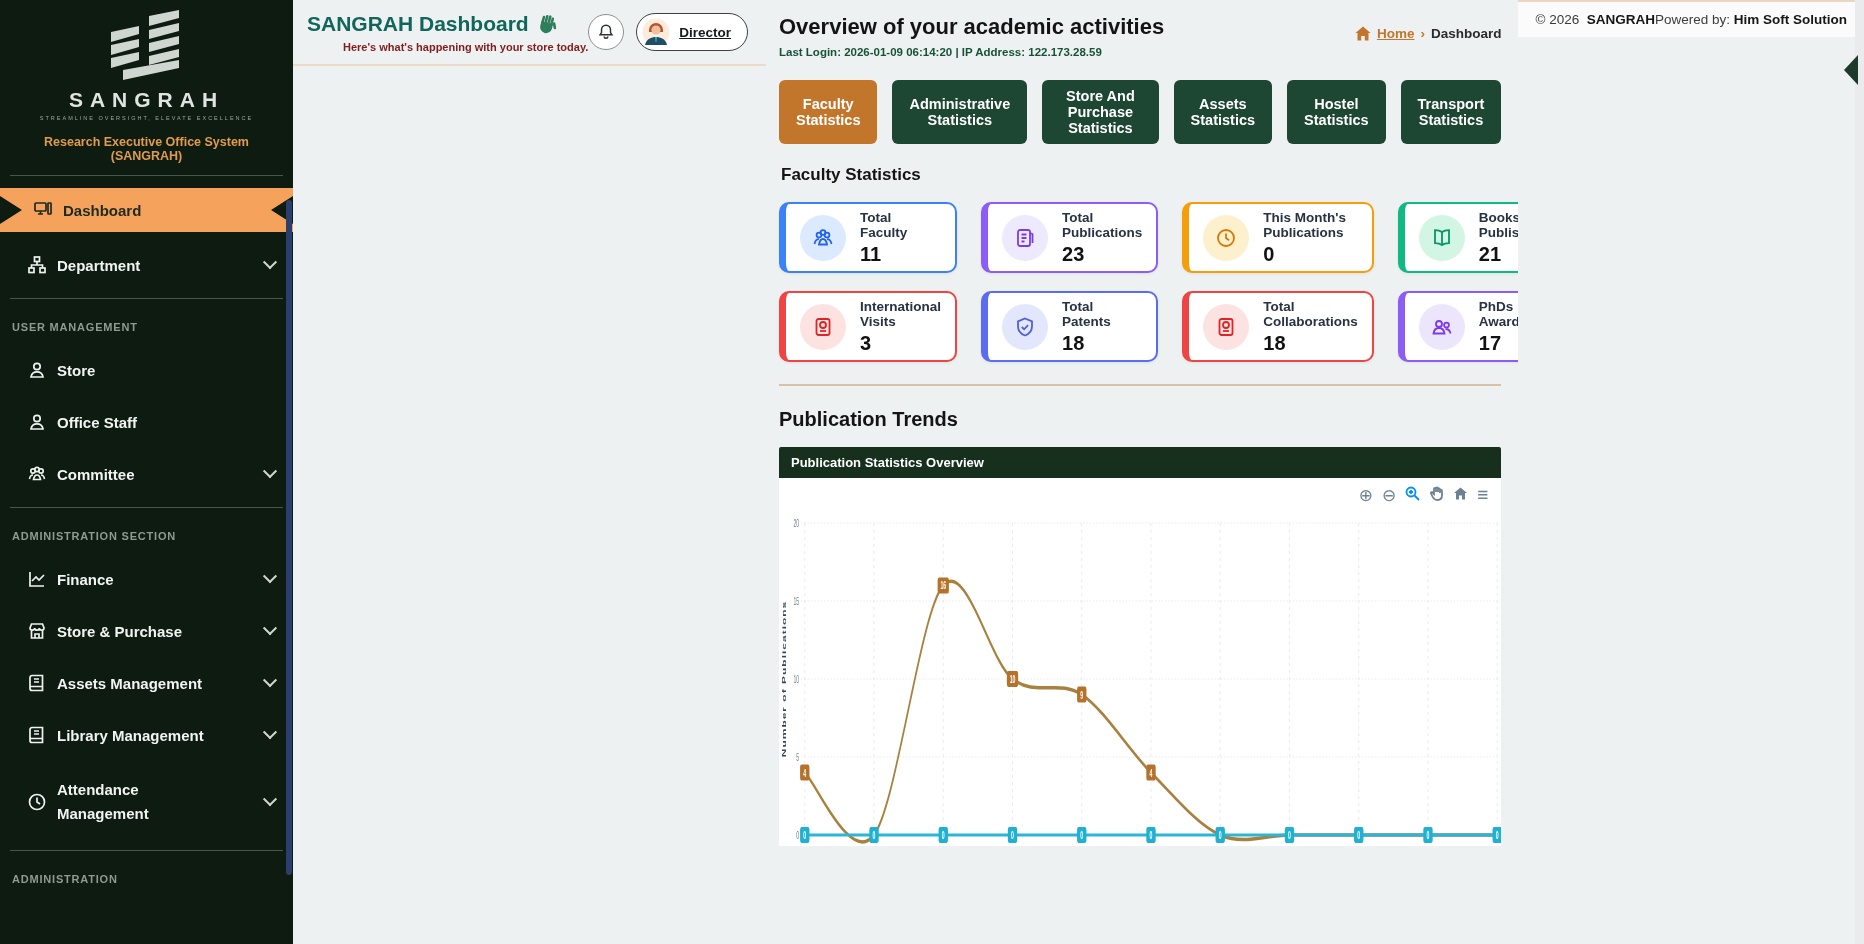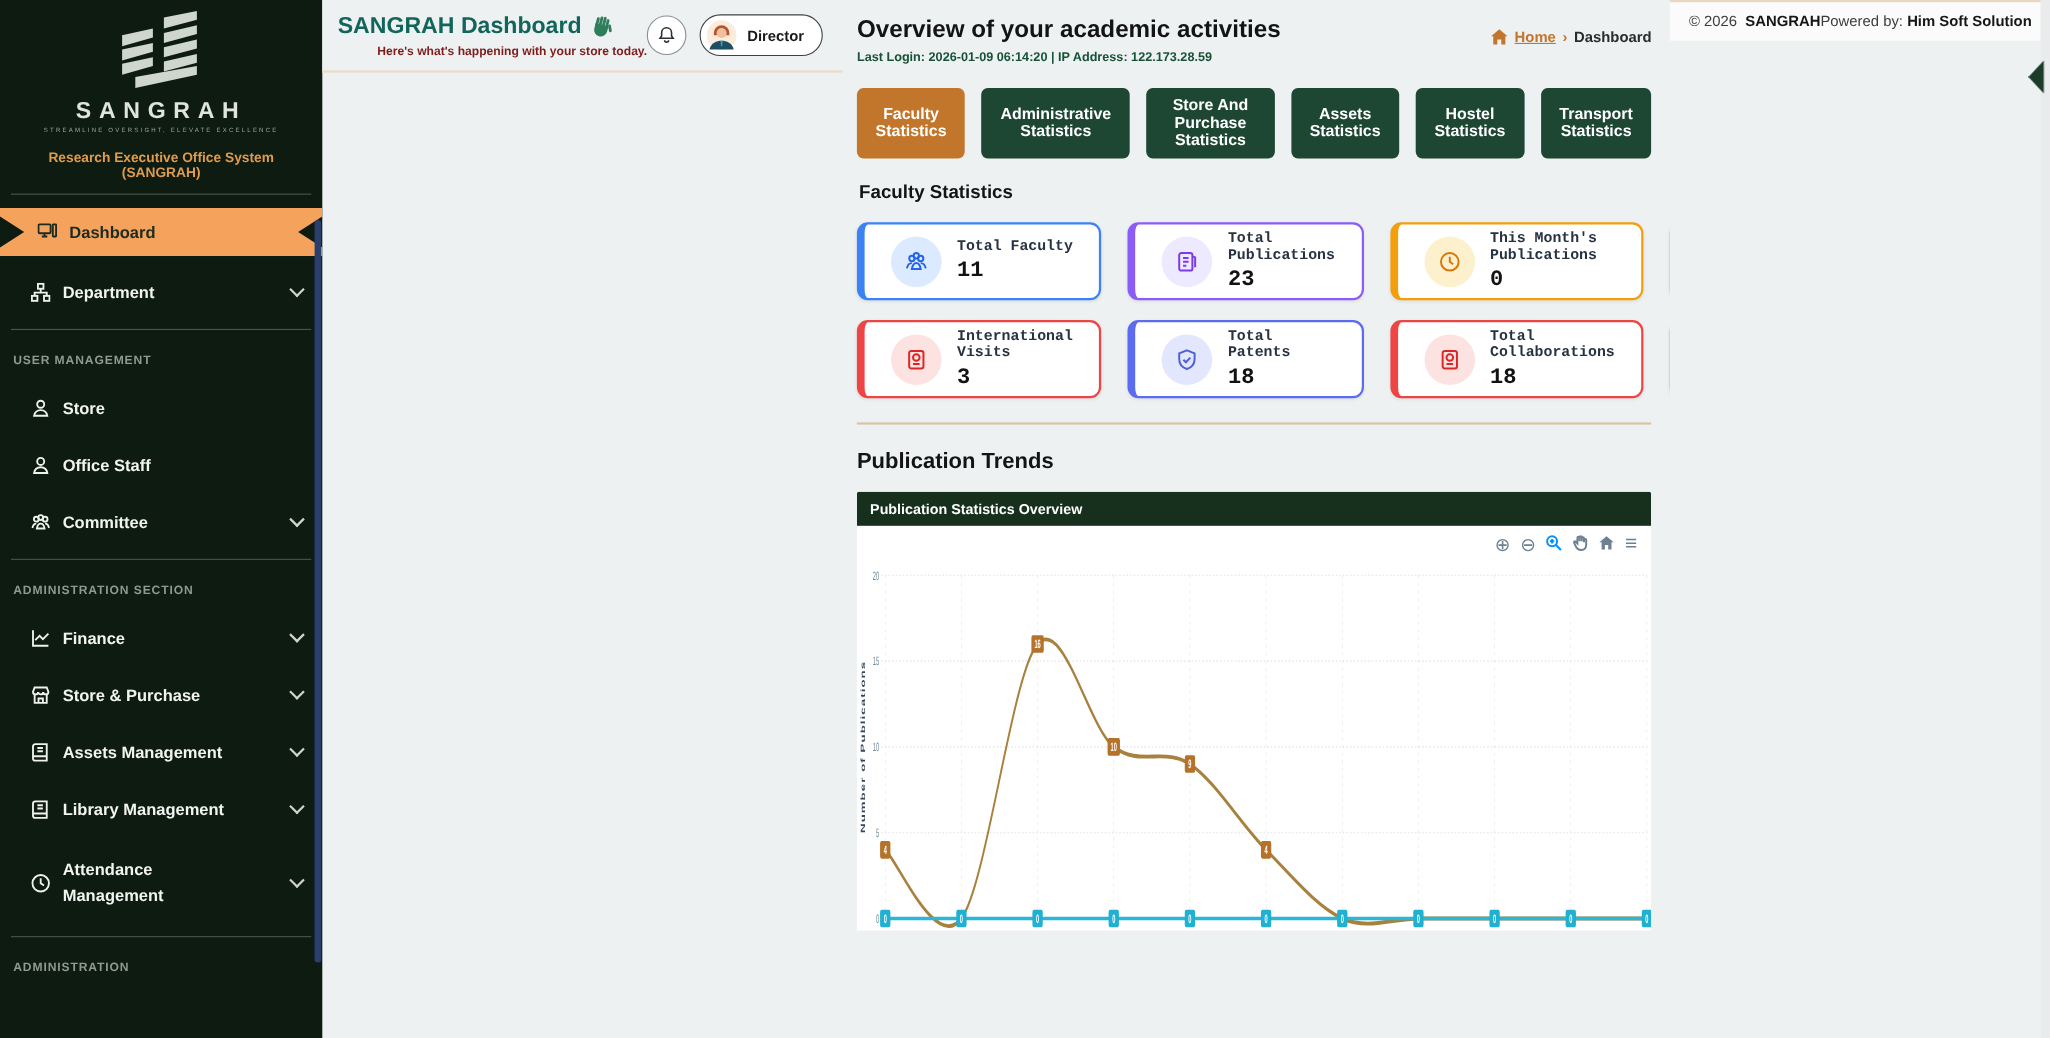--- a/index.html
+++ b/index.html
@@ -25,38 +25,38 @@
   .chev { width:10px; height:10px; border-right:2px solid #cfd5cf; border-bottom:2px solid #cfd5cf; transform:rotate(45deg) translate(-2px,-2px); }
   .two-line { width:150px; line-height:1.6; }
 
   
   .main { flex:1; display:flex; flex-direction:row; height:100%; position:relative; }
   .topbar { height:66px; background:#eef1f2; border-bottom:2px solid #ecd9c6; display:flex; align-items:center; padding:0 18px 0 14px; flex-shrink:0; }
   .topbar-title { color:#11655a; font-size:21px; font-weight:bold; display:flex; align-items:center; gap:8px; }
   .topbar-sub { color:#7f1d1d; font-size:11px; margin-top:5px; font-weight:600;padding-left:36px; }
   .topbar-right { margin-left:auto; display:flex; align-items:center; gap:12px; }
   .bell-btn { width:36px; height:36px; border-radius:50%; background:#fff; border:1px solid #8a8f93; display:flex; align-items:center; justify-content:center; cursor:pointer; }
-  .profile-btn { background:#fff; border:1.5px solid #3c4146; border-radius:20px; height:38px; padding:4px 16px 4px 5px; display:flex; align-items:center; gap:9px; cursor:pointer; font-size:13.5px; font-weight:bold; color:#17191b; }
+  .profile-btn { background:#fff; border:1.5px solid #3c4146; border-radius:20px; height:38px; padding:4px 16px 4px 5px; display:flex; align-items:center; gap:9px; cursor:pointer; font-size:13.5px; font-weight:bold; color:#17191b;text-decoration:underline; }
 
   .content { flex:1; padding:14px 17px 0 13px; overflow:hidden; }
   .content-top { display:flex; justify-content:space-between; align-items:flex-start; }
   .page-title { font-size:22px; font-weight:bold; color:#141414; }
   .login-line { font-size:11.5px; font-weight:bold; color:#175237; margin-top:6px; }
   .breadcrumb { display:flex; align-items:flex-end; gap:6px; font-size:13.5px; margin-top:12px; }
   .breadcrumb .home-link { color:#c2762b; font-weight:bold; text-decoration:underline; cursor:pointer; }
   .breadcrumb .sep { color:#c2762b; font-weight:bold; }
   .breadcrumb .current { color:#2b2b2b; font-weight:bold; }
 
   .tabs { display:flex; gap:15px; margin-top:22px; }
   .tab-btn { background:#1d4733; color:#fff; border:none; border-radius:6px; padding:8px 17px; font-size:14.5px; font-weight:600; font-family:inherit; cursor:pointer; }
   .tab-btn.active { background:#c2762b; }
 
   .stats-heading { font-size:17px; font-weight:bold; color:#141414; margin:21px 0 0 2px; }
   .cards-grid { display:grid; grid-template-columns:repeat(4,1fr); gap:18px 24px; margin-top:17px; }
-  .stat-card { background:#fff; border-radius:10px; border:2px solid; border-left-width:7px; padding:11px 24px; display:flex; align-items:center; gap:14px; height:71px; box-shadow:0 1px 3px rgba(0,0,0,.07); cursor:pointer;font-family:Liberation Mono, monospace; }
+  .stat-card { background:#fff; border-radius:10px; border:2px solid; border-left-width:7px; padding:11px 14px; display:flex; align-items:center; gap:14px; height:71px; box-shadow:0 1px 3px rgba(0,0,0,.07); cursor:pointer; }
   .icon-circle { width:46px; height:46px; border-radius:50%; display:flex; align-items:center; justify-content:center; flex-shrink:0; }
   .icon-circle svg { width:22px; height:22px; fill:none; stroke-width:1.8; }
   .card-label { font-size:13.5px; color:#273242; font-weight:600; }
   .card-value { font-size:20px; color:#121212; font-weight:bold; margin-top:3px; }
 
   .section-divider { border:none; border-top:2px solid #d9c3a6; margin:22px 0 0 0; }
   .trends-heading { font-size:20px; font-weight:bold; color:#141414; margin-top:22px; }
 
   .chart-panel { margin-top:16px; background:#fff; height:399px; overflow:hidden; border-radius:2px 2px 0 0; }
   .chart-panel-header { background:#16301d; color:#fff; font-size:13px; font-weight:bold; padding:8px 12px; height:31px; }

